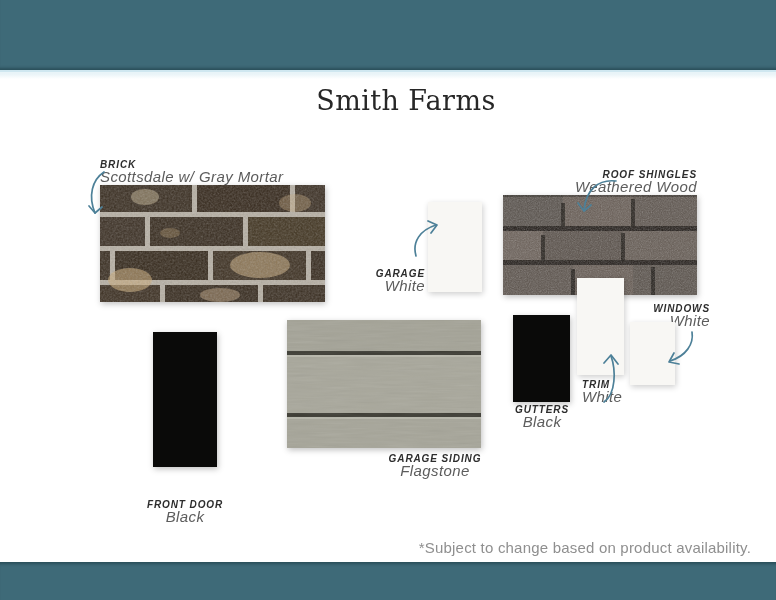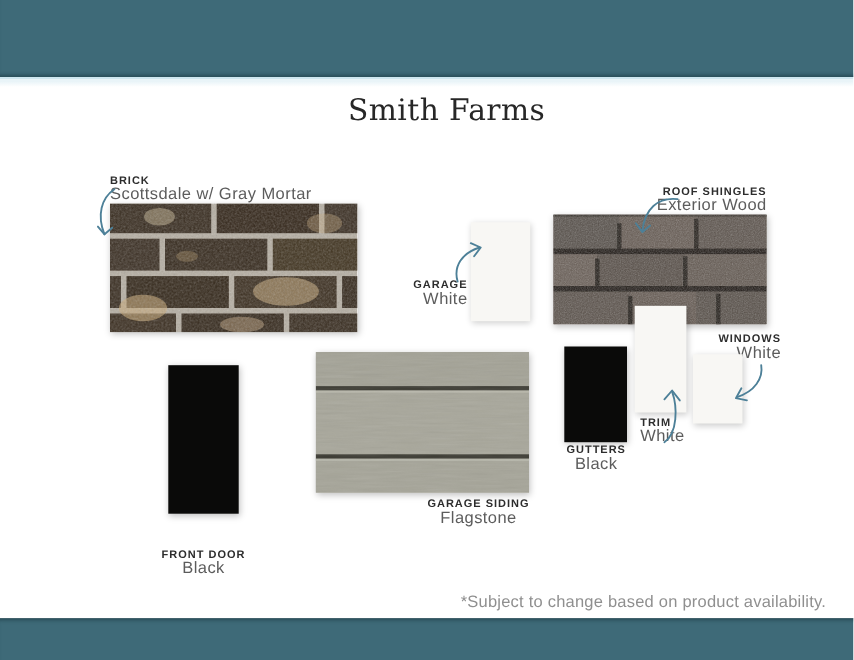--- a/index.html
+++ b/index.html
@@ -25,21 +25,21 @@
   }
   
   .title-wrap { position:absolute; left:0; top:85px; width:776px; text-align:center; color:#272727;padding-left:36px; }
   .title { font-family:"DejaVu Serif", serif; font-size:27px; font-weight:normal; letter-spacing:.4px; }
   .subtitle { font-family:"DejaVu Serif", serif; font-size:17px; margin-top:3px; letter-spacing:.2px; color:#2e2e2e; }
   
   .swatch { position:absolute; box-shadow:1px 2px 6px rgba(0,0,0,.25); }
   .white  { background:#f8f7f4; box-shadow:1px 2px 6px rgba(0,0,0,.2); }
   .black  { background:#0a0a09; }
   
-  .lbl  { position:absolute; line-height:11.5px; }
+  .lbl  { position:absolute; line-height:11.5px;font-style:italic; }
   .lbl .name { font-size:10px; font-weight:bold; letter-spacing:.9px; color:#2d2d2d; }
   .lbl .val  { font-size:15px; color:#5c5c5c; letter-spacing:.4px; }
   .t-right { text-align:right; }
   .t-center{ text-align:center; }
   
   .arrow { position:absolute; }
   .arrow path, .arrow polyline { fill:none; stroke:#4d8098; stroke-width:1.7; stroke-linecap:round; stroke-linejoin:round; }
   
   .footnote { position:absolute; top:539px; right:25px; font-size:15px; color:#8f8f8f; letter-spacing:.2px; }
 </style>
@@ -89,33 +89,33 @@
     <ellipse cx="195" cy="18" rx="16" ry="9" fill="#c3a478" opacity="0.4"></ellipse>
     <ellipse cx="120" cy="110" rx="20" ry="7" fill="#cbb089" opacity="0.45"></ellipse>
     <ellipse cx="70" cy="48" rx="10" ry="5" fill="#b89c6e" opacity="0.35"></ellipse>
     <rect width="225" height="117" filter="url(#noise-brick)" opacity="0.35"></rect>
   </svg>
   <svg class="arrow" style="left:86px; top:170px;" width="30" height="48" viewBox="0 0 30 48">
     <path d="M18,2 C6,10 2,26 9,43"></path>
     <polyline points="3,36 9,43 16,37"></polyline>
   </svg>
 
-  <div class="lbl t-right" style="left:325px; top:254px; width:100px;padding-left:12px;">
+  <div class="lbl t-right" style="left:325px; top:268px; width:100px;padding-left:12px;">
     <div class="name">GARAGE</div>
     <div class="val">White</div>
   </div>
   <div class="swatch white" style="left:428px; top:202px; width:54px; height:90px;"></div>
   <svg class="arrow" style="left:408px; top:220px;" width="36" height="38" viewBox="0 0 36 38">
     <path d="M8,36 C4,22 12,10 28,5"></path>
     <polyline points="20,1 29,5 23,13"></polyline>
   </svg>
 
   <div class="lbl t-right" style="left:547px; top:169px; width:150px;">
     <div class="name">ROOF SHINGLES</div>
-    <div class="val">Exterior Wood</div>
+    <div class="val">Weathered Wood</div>
   </div>
   <svg class="swatch" style="left:503px; top:195px;" width="194" height="100" viewBox="0 0 194 100">
     <defs>
       <filter id="noise-shingle" x="0" y="0" width="100%" height="100%">
         <feTurbulence type="fractalNoise" baseFrequency="0.9" numOctaves="2" stitchTiles="stitch"></feTurbulence>
         <feColorMatrix type="saturate" values="0"></feColorMatrix>
       </filter>
     </defs>
     <rect width="194" height="100" fill="#5f564f"></rect>
     <rect x="0" y="0" width="60" height="32" fill="#57504a"></rect>

